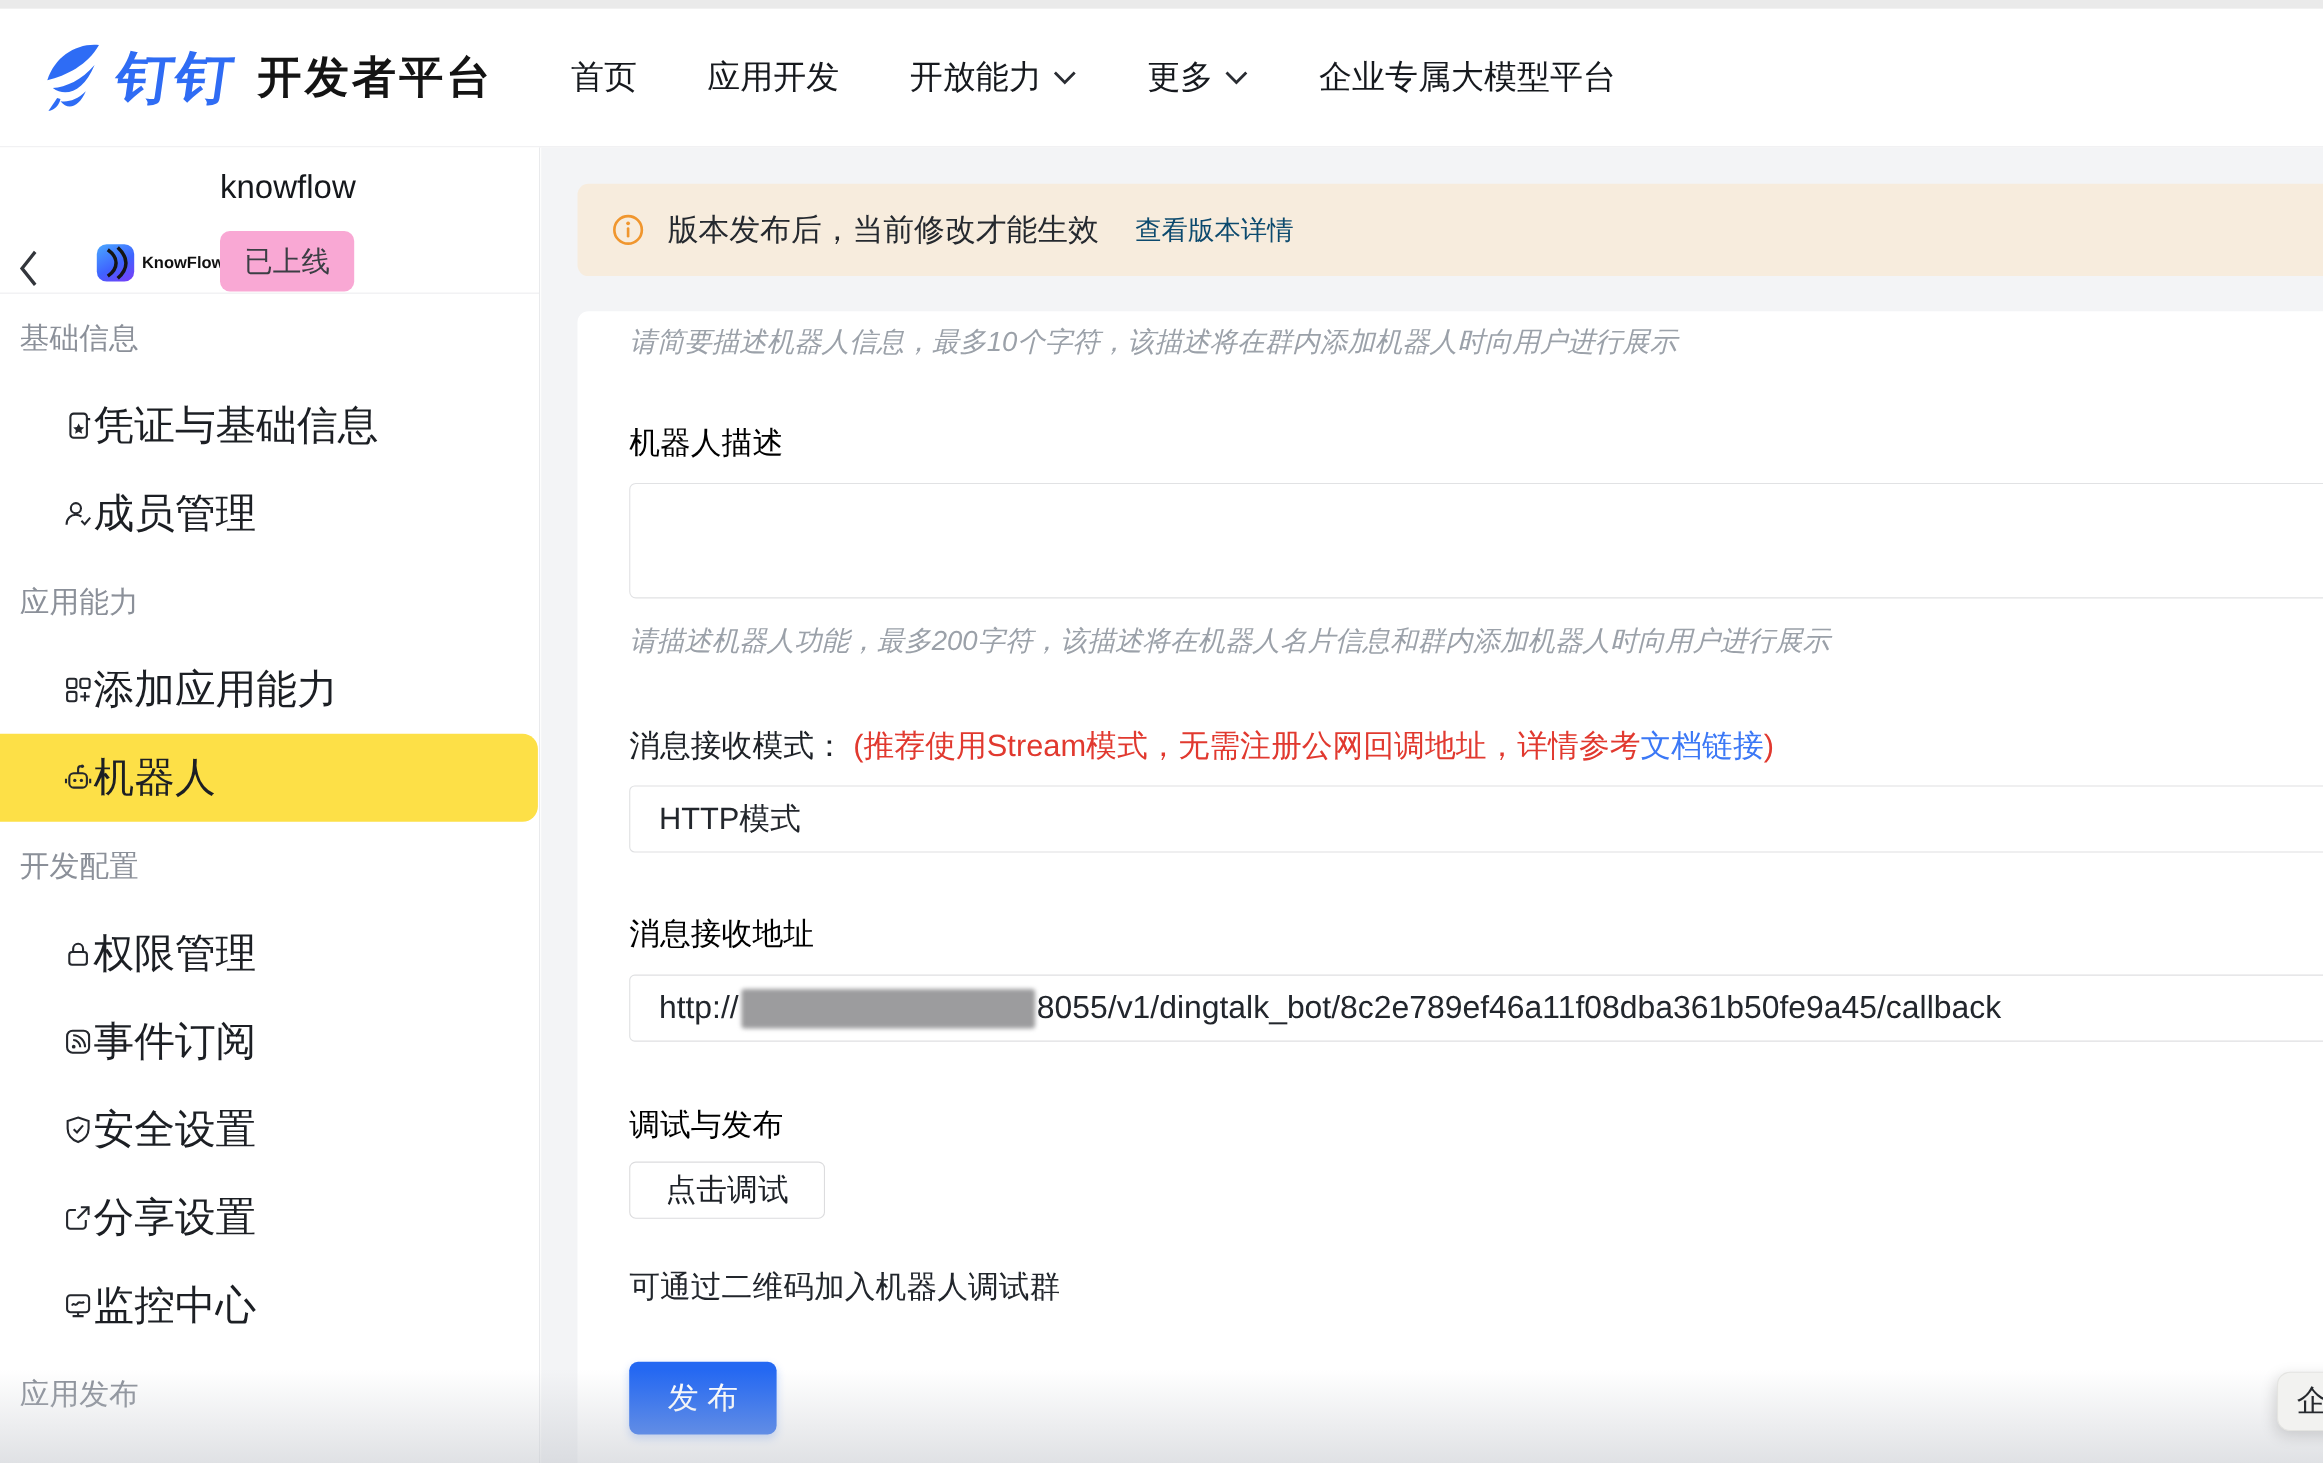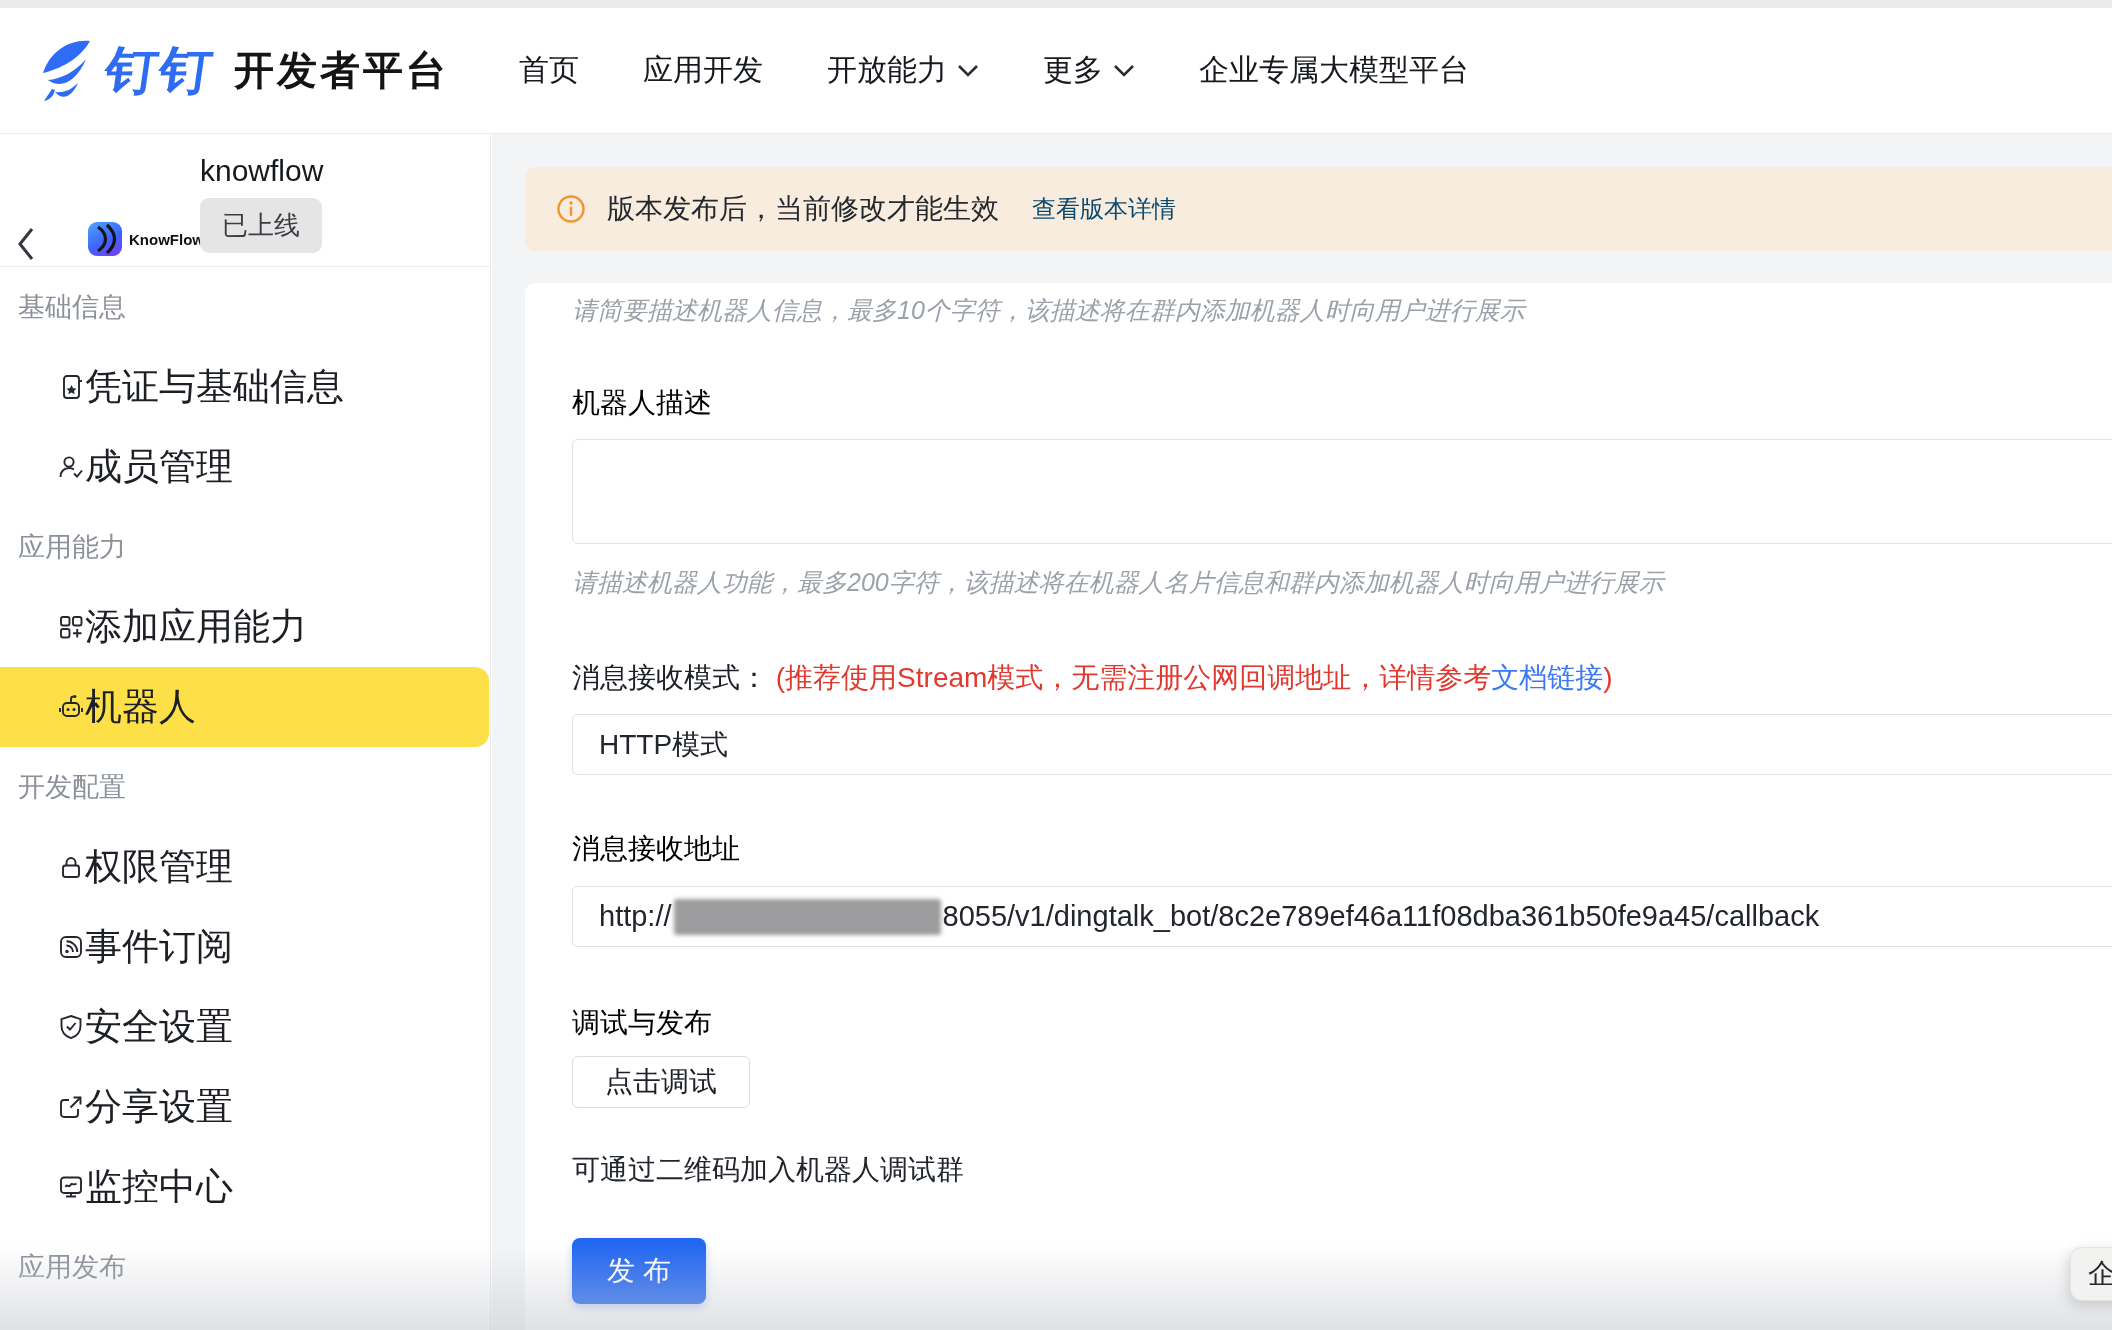--- a/index.html
+++ b/index.html
@@ -22,21 +22,21 @@
              border-right:1px solid #e9eaec; }
   .side-header { position:relative; height:133px; border-bottom:1px solid #ededf0; }
   .back-chevron { position:absolute; left:16px; top:92px; cursor:pointer; }
   .app-logo { position:absolute; left:88px; top:88px; display:flex; align-items:center; gap:7px; }
   .app-logo-box { width:34px; height:34px; border-radius:9px;
        background:linear-gradient(150deg,#4aa8ff 0%,#3f63ff 55%,#7b3bf7 100%);
        display:flex; align-items:center; justify-content:center; }
   .app-logo-text { font-size:15px; font-weight:bold; color:#111; }
   .title-col { position:absolute; left:200px; top:20px; }
   .app-title { font-size:30px; color:#15181c; }
-  .status-badge { display:inline-block; margin-top:10px; background:#e5e5e5; border-radius:9px;
+  .status-badge { display:inline-block; margin-top:22px; background:#f9a8d4; border-radius:9px;
                   padding:10px 22px; font-size:26px; color:#3b3e44; }
   .side-list { position:absolute; top:133px; left:0; right:0; }
   .side-section { height:80px; display:flex; align-items:center; padding-left:18px;
                   font-size:27px; color:#8b9099; }
   .side-item { height:80px; display:flex; align-items:center; padding-left:57px; 
                font-size:37px; color:#1c1f24; cursor:pointer; }
   .side-item.selected { background:#fde047; border-radius:0 14px 14px 0; width:489px; }
   .sicon { width:28px; height:28px; flex:0 0 28px; }
 
   

